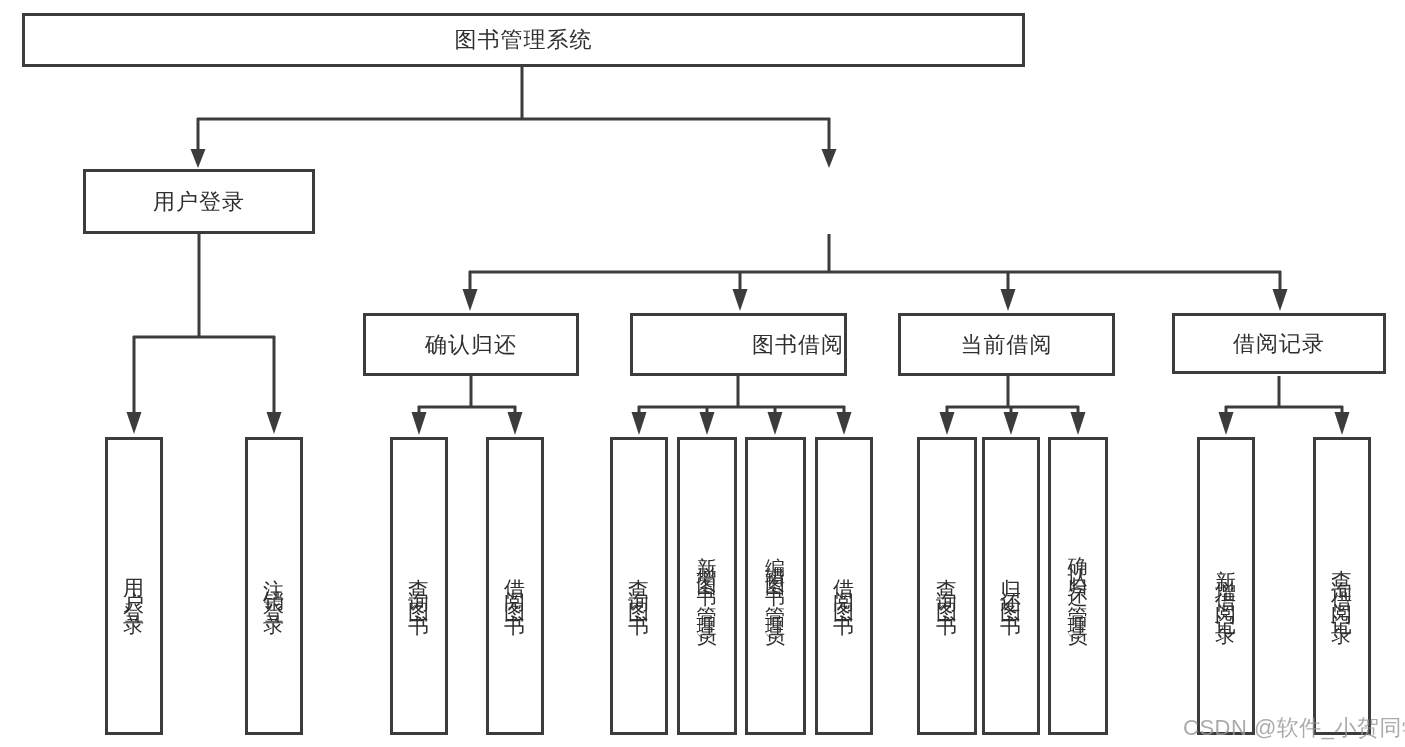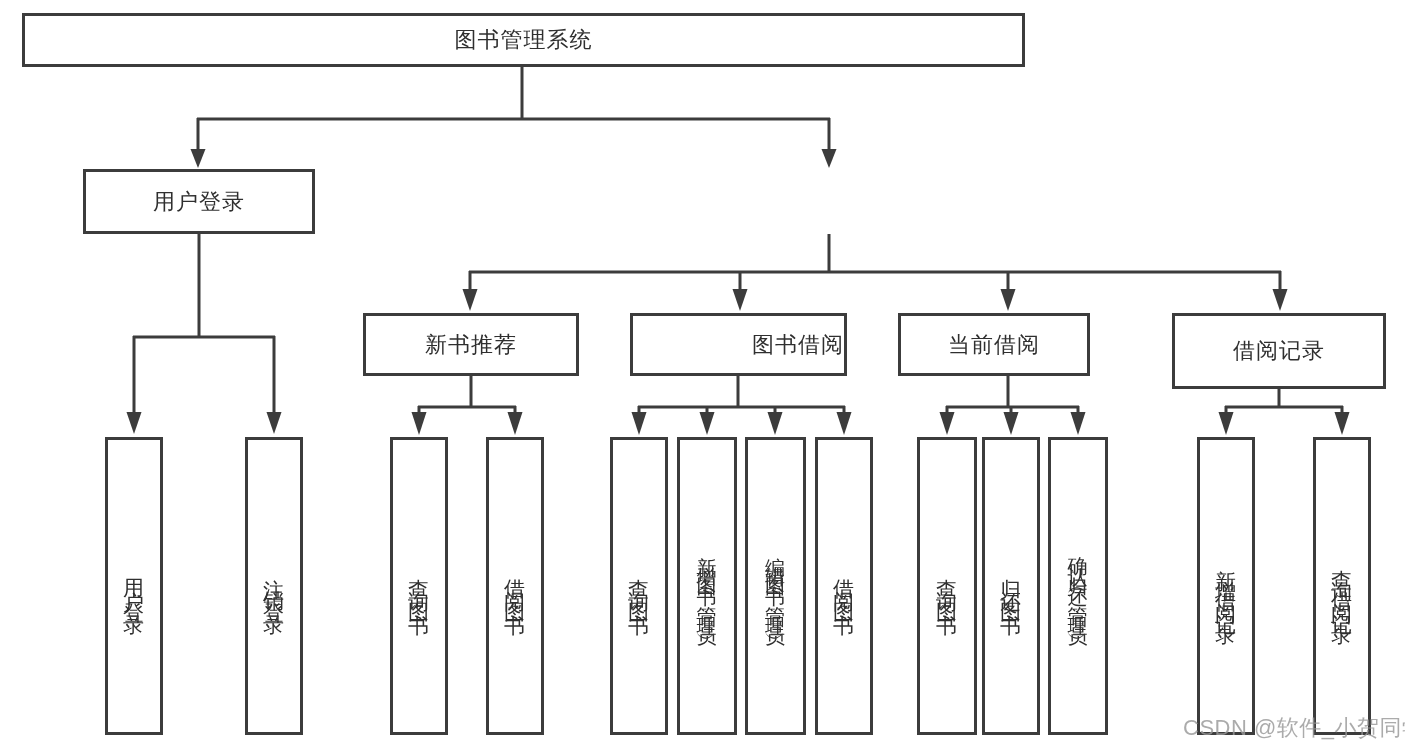--- a/index.html
+++ b/index.html
@@ -91,29 +91,29 @@
 
   <div class="box hbox" style="left:22px;top:13px;width:1003px;height:54px;">
     <span>图书管理系统</span>
   </div>
 
   <div class="box hbox" style="left:83px;top:169px;width:232px;height:65px;">
     <span>用户登录</span>
   </div>
 
   <div class="box hbox" style="left:363px;top:313px;width:216px;height:63px;">
-    <span>新书推荐</span>
+    <span>确认归还</span>
   </div>
   <div class="box hbox" style="left:630px;top:313px;width:217px;height:63px;justify-content:flex-end;">
     <span>图书借阅</span>
   </div>
-  <div class="box hbox" style="left:898px;top:313px;width:192px;height:63px;">
+  <div class="box hbox" style="left:898px;top:313px;width:217px;height:63px;">
     <span>当前借阅</span>
   </div>
-  <div class="box hbox" style="left:1172px;top:313px;width:214px;height:76px;">
+  <div class="box hbox" style="left:1172px;top:313px;width:214px;height:61px;">
     <span>借阅记录</span>
   </div>
 
   <div class="box vbox" style="left:105px;top:437px;width:58px;height:298px;">
     <span class="vtext">用户登录</span>
   </div>
   <div class="box vbox" style="left:245px;top:437px;width:58px;height:298px;">
     <span class="vtext">注销登录</span>
   </div>
 

